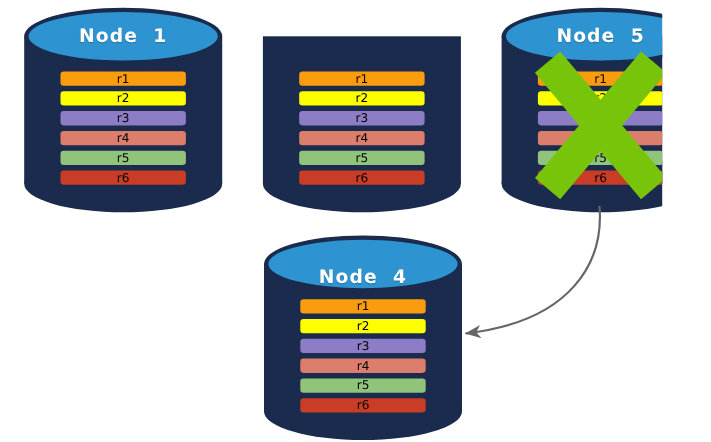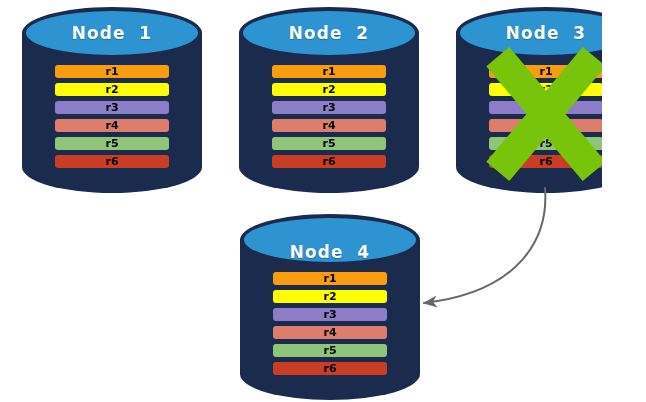--- a/index.html
+++ b/index.html
@@ -13,21 +13,21 @@
     background:#2E94D1;border:4px solid #1B2B4D;box-sizing:border-box;
     display:flex;align-items:center;justify-content:center;z-index:3;
   }
   .node-title{
     color:#ffffff;font-size:17px;font-weight:bold;letter-spacing:1px;word-spacing:7px;
     text-shadow:0 1px 1px rgba(0,0,0,0.25);
   }
   .rows{position:absolute;left:33px;right:33px;top:58px;z-index:2;}
   .row{
     height:13px;line-height:13px;border-radius:3px;margin-bottom:5px;
-    text-align:center;font-size:11px;font-weight:bold;color:#000000;
+    text-align:center;font-size:11px;font-weight:normal;color:#000000;
   }
   .x-mark{position:absolute;left:0;top:0;width:100%;height:100%;z-index:5;pointer-events:none;}
   .x-arm{position:absolute;left:90px;top:107px;width:30px;height:150px;
     transform:translate(-50%,-50%) rotate(40deg);}
   .x-arm-b{transform:translate(-50%,-50%) rotate(-40deg);}
   .arrow-svg{position:absolute;left:410px;top:178px;z-index:1;}
 </style>
 </head>
 <body>
 
@@ -45,38 +45,35 @@
       <div class="row" style="background: rgb(140, 125, 198);">r3</div>
       <div class="row" style="background: rgb(220, 126, 107);">r4</div>
       <div class="row" style="background: rgb(144, 196, 123);">r5</div>
       <div class="row" style="background: rgb(201, 61, 38);">r6</div>
     </div>
   </div>
 
   <div class="node" style="left:239px;top:7px;">
     <div class="cyl-body" style="background: rgb(27, 43, 77);"></div>
     <div class="cyl-bottom" style="background: rgb(27, 43, 77);"></div>
-    <div class="cyl-top" style="background: rgb(46, 148, 209);">
-      <span class="node-title">Node 2</span>
-    </div>
     <div class="rows">
       <div class="row" style="background: rgb(249, 157, 14);">r1</div>
       <div class="row" style="background: rgb(255, 255, 0);">r2</div>
       <div class="row" style="background: rgb(140, 125, 198);">r3</div>
       <div class="row" style="background: rgb(220, 126, 107);">r4</div>
       <div class="row" style="background: rgb(144, 196, 123);">r5</div>
       <div class="row" style="background: rgb(201, 61, 38);">r6</div>
     </div>
   </div>
 
   <div class="node" style="left:456px;top:7px;">
     <div class="cyl-body" style="background: rgb(27, 43, 77);"></div>
     <div class="cyl-bottom" style="background: rgb(27, 43, 77);"></div>
     <div class="cyl-top" style="background: rgb(46, 148, 209);">
-      <span class="node-title">Node 3</span>
+      <span class="node-title">Node 5</span>
     </div>
     <div class="rows">
       <div class="row" style="background: rgb(249, 157, 14);">r1</div>
       <div class="row" style="background: rgb(255, 255, 0);">r2</div>
       <div class="row" style="background: rgb(140, 125, 198);">r3</div>
       <div class="row" style="background: rgb(220, 126, 107);">r4</div>
       <div class="row" style="background: rgb(144, 196, 123);">r5</div>
       <div class="row" style="background: rgb(201, 61, 38);">r6</div>
     </div>
     <div class="x-mark">

